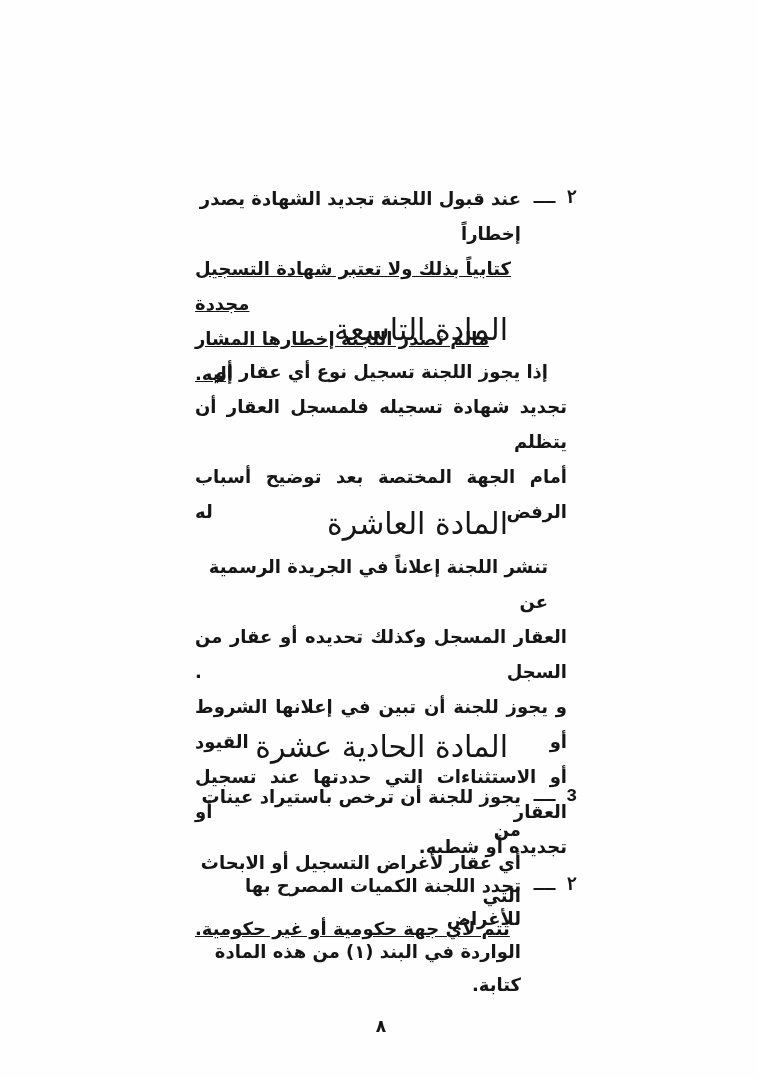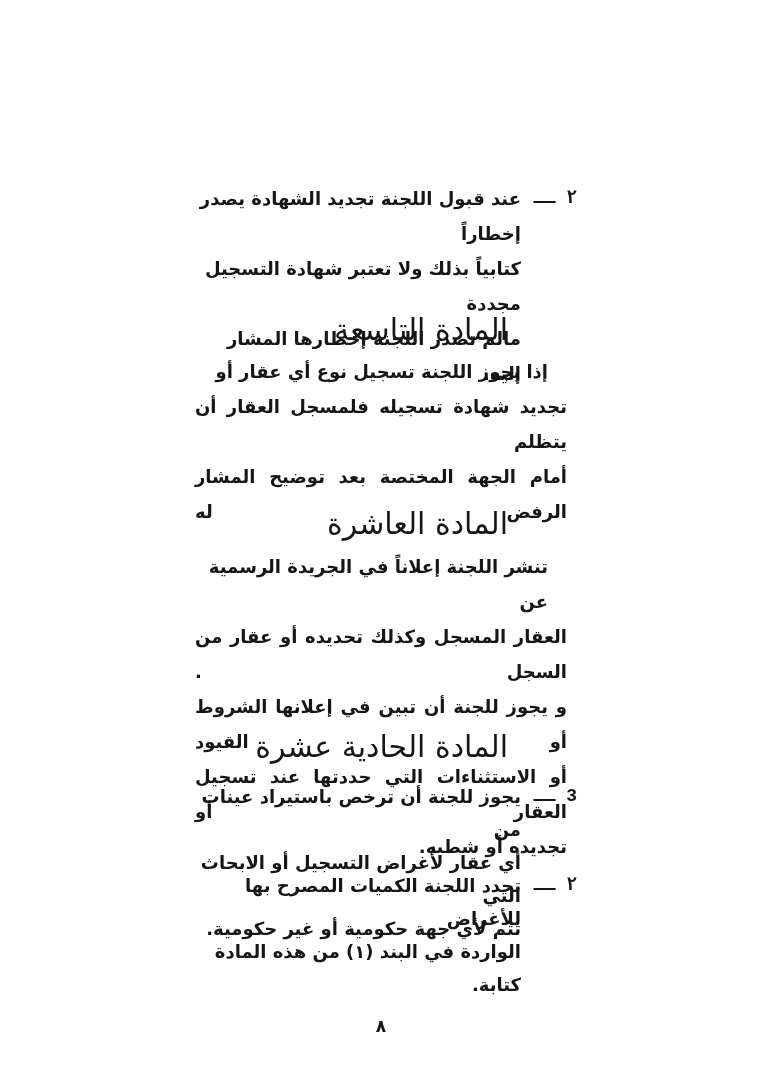--- a/index.html
+++ b/index.html
@@ -28,21 +28,21 @@
   .heading {
     font-size: 30px;
     font-weight: 400;
     text-align: right;
     padding-right: 59px;
     box-sizing: border-box;
     letter-spacing: 0;
   }
   .para .ln, .item .ln { white-space: normal; }
   .ln.jr { text-align: right; }
-  .ln.jc { text-align: right; }
+  .ln.jc { text-align: left; text-decoration: underline; }
   .ln.jl { text-align: right; }
   .ln.jj { text-align: justify; text-align-last: justify; }
   .ln.ind { padding-right: 19px; }
   .item {
     padding-right: 46px;
     box-sizing: border-box;
   }
   .item .marker {
     position: absolute;
     right: -10px;
@@ -72,21 +72,21 @@
     <span class="marker">٢ ــ</span>
     <div class="ln jr">عند قبول اللجنة تجديد الشهادة يصدر إخطاراً</div>
     <div class="ln jc">كتابياً بذلك ولا تعتبر شهادة التسجيل مجددة</div>
     <div class="ln jc">مالم تصدر اللجنة إخطارها المشار إليه.</div>
   </div>
 
   <div class="block heading" style="top:312px">المادة التاسعة</div>
   <div class="block para" style="top:354px">
     <div class="ln jr ind">إذا يجوز اللجنة تسجيل نوع أي عقار أو</div>
     <div class="ln jj">تجديد شهادة تسجيله فلمسجل العقار أن يتظلم</div>
-    <div class="ln jj">أمام الجهة المختصة بعد توضيح المشار الرفض له</div>
+    <div class="ln jj">أمام الجهة المختصة بعد توضيح أسباب الرفض له</div>
   </div>
 
   <div class="block heading" style="top:506px">المادة العاشرة</div>
   <div class="block para" style="top:549px">
     <div class="ln jr ind">تنشر اللجنة إعلاناً في الجريدة الرسمية عن</div>
     <div class="ln jj">العقار المسجل وكذلك تحديده أو عقار من السجل .</div>
     <div class="ln jj">و يجوز للجنة أن تبين في إعلانها الشروط أو القيود</div>
     <div class="ln jj">أو الاستثناءات التي حددتها عند تسجيل العقار أو</div>
     <div class="ln jl">تجديده أو شطبه.</div>
   </div>

